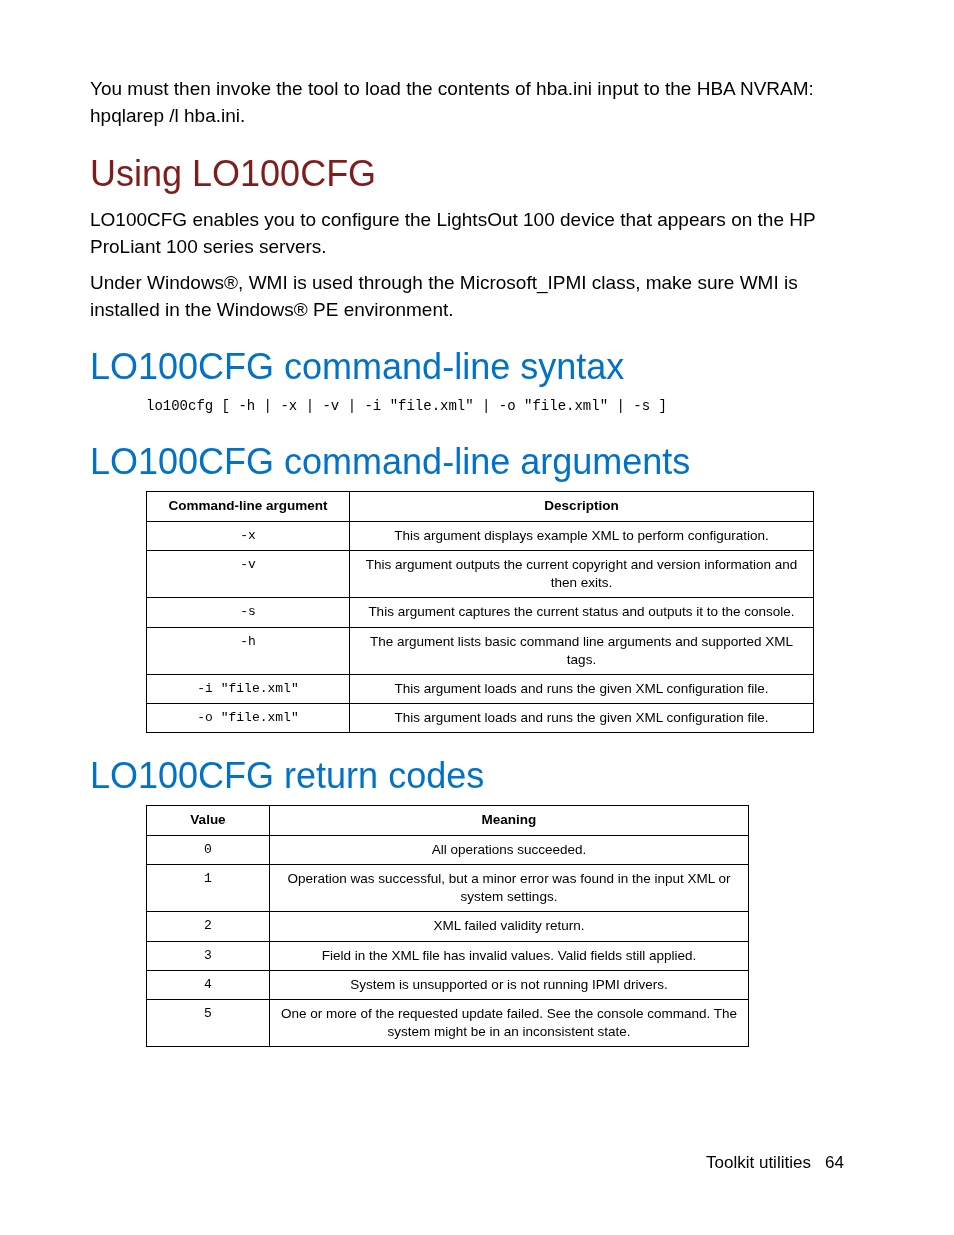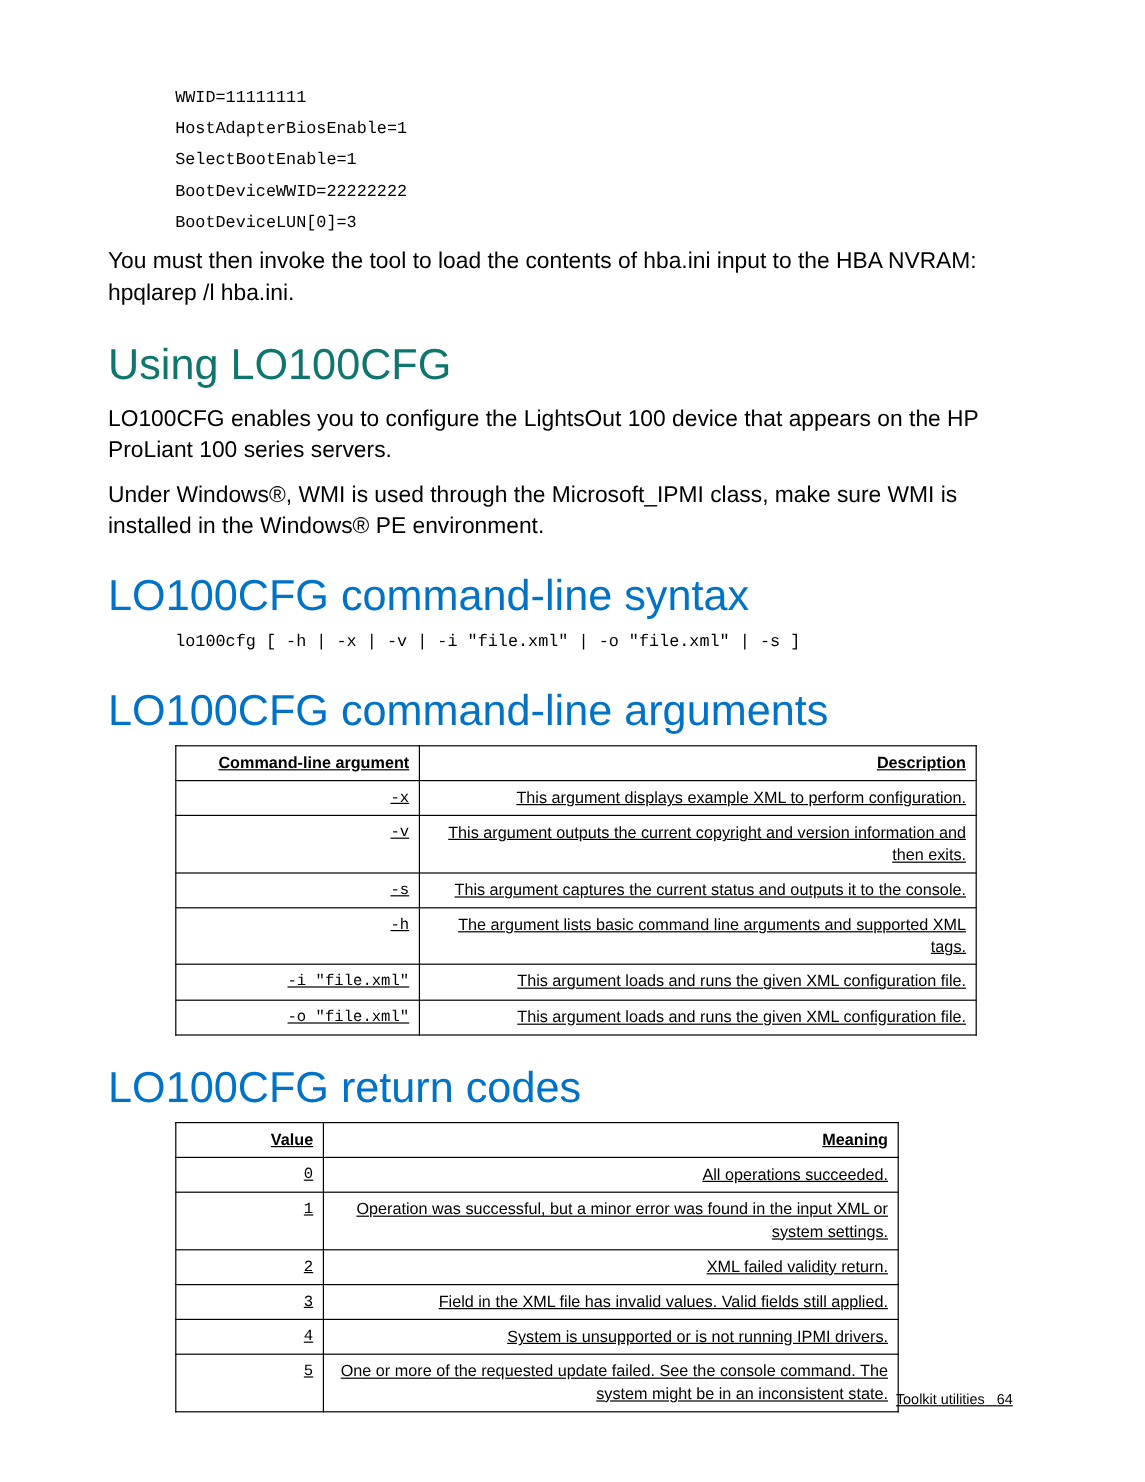--- a/index.html
+++ b/index.html
@@ -25,21 +25,21 @@
     font-size: 14px;
     line-height: 1.85;
     white-space: pre;
   }
   .body-text {
     font-size: 19px;
     line-height: 1.4;
     margin: 6px 0 10px 0;
   }
   h1 {
-    color: #0f766e;
+    color: #7f1d1d;
     font-weight: 300;
     font-size: 36px;
     margin: 24px 0 12px 0;
     letter-spacing: 0px;
     font-stretch: condensed;
   }
   h2 {
     color: #0073c8;
     font-weight: 300;
     font-size: 36px;
@@ -48,54 +48,47 @@
   }
   table {
     border-collapse: collapse;
     margin: 8px 0 8px 56px;
     font-size: 13.5px;
     line-height: 1.35;
   }
   th, td {
     border: 1px solid #000;
     padding: 5px 8px 5px 8px;
-    text-align: right;
+    text-align: center;
     vertical-align: top;
-    text-decoration: underline;
   }
   th {
     font-weight: bold;
     font-family: Futura, "Trebuchet MS", "Century Gothic", Arial, sans-serif;
   }
   .args-table { width: 668px; }
   .args-table th:first-child, .args-table td:first-child { width: 186px; }
   .codes-table { width: 603px; }
   .codes-table th:first-child, .codes-table td:first-child { width: 106px; }
   .cell-mono {
     font-family: "Courier New", Courier, monospace;
     font-size: 13px;
   }
   .footer {
     position: absolute;
     bottom: 62px;
     right: 110px;
-    font-size: 12px;
-    text-decoration: underline;
+    font-size: 17px;
   }
 </style>
 </head>
 <body>
 
 <div class="page">
 
-  <div class="indent mono" id="intro-code">WWID=11111111
-HostAdapterBiosEnable=1
-SelectBootEnable=1
-BootDeviceWWID=22222222
-BootDeviceLUN[0]=3</div>
 
   <p class="body-text indent">You must then invoke the tool to load the contents of hba.ini input to the HBA NVRAM: hpqlarep /l hba.ini.</p>
 
   <h1>Using LO100CFG</h1>
   <p class="body-text indent">LO100CFG enables you to configure the LightsOut 100 device that appears on the HP ProLiant 100 series servers.</p>
   <p class="body-text indent">Under Windows®, WMI is used through the Microsoft_IPMI class, make sure WMI is installed in the Windows® PE environment.</p>
 
   <h2>LO100CFG command-line syntax</h2>
   <div class="indent mono">lo100cfg [ -h | -x | -v | -i "file.xml" | -o "file.xml" | -s ]</div>
 

